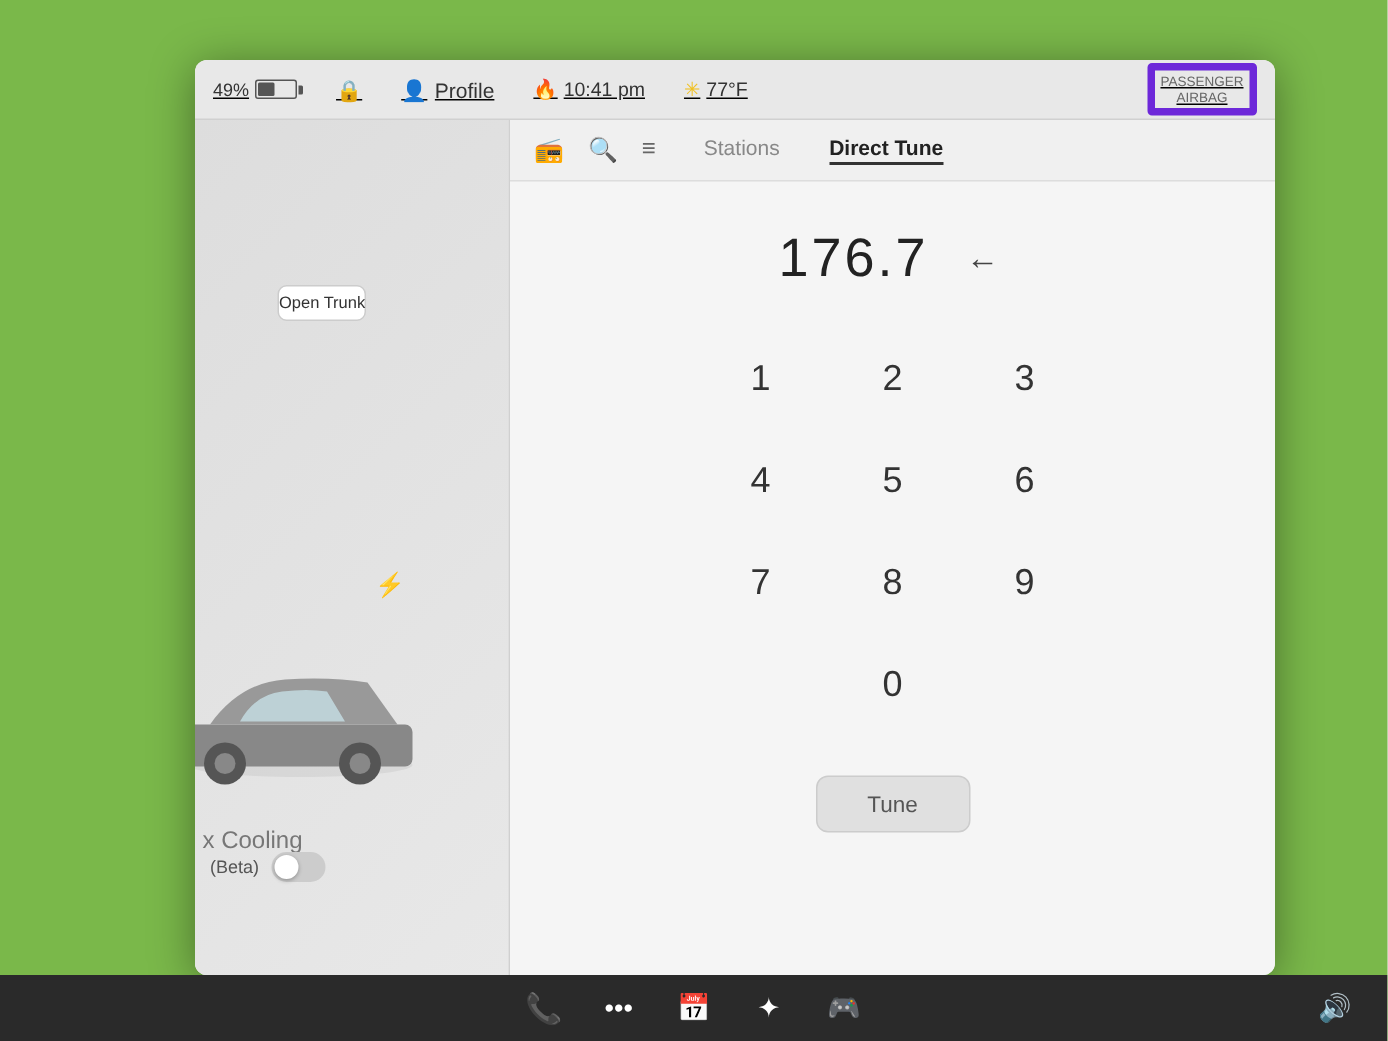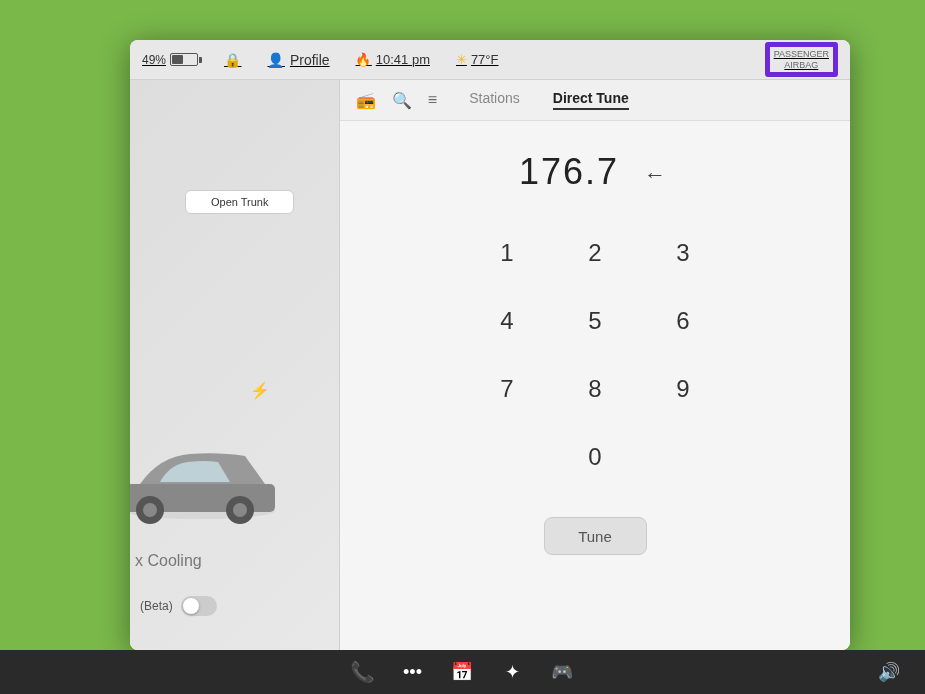--- a/index.html
+++ b/index.html
@@ -147,39 +147,39 @@
       width: 200px;
     }
 
     .open-trunk-btn {
       position: absolute;
       top: 110px;
       left: 55px;
       background: white;
       border: 1px solid #ccc;
       border-radius: 6px;
-      padding: 4px 25px;
+      padding: 4px 0;
       font-size: 11px;
       color: #333;
       text-align: center;
       cursor: pointer;
       line-height: 1.3;
     }
 
     .lightning-icon {
       position: absolute;
       bottom: 250px;
       left: 120px;
       font-size: 16px;
       color: #f0a000;
     }
 
     .beta-section {
       position: absolute;
-      bottom: 34px;
+      bottom: 62px;
       left: 10px;
       display: flex;
       align-items: center;
       gap: 8px;
     }
     .beta-label {
       font-size: 12px;
       color: #555;
     }
     .toggle-switch {

